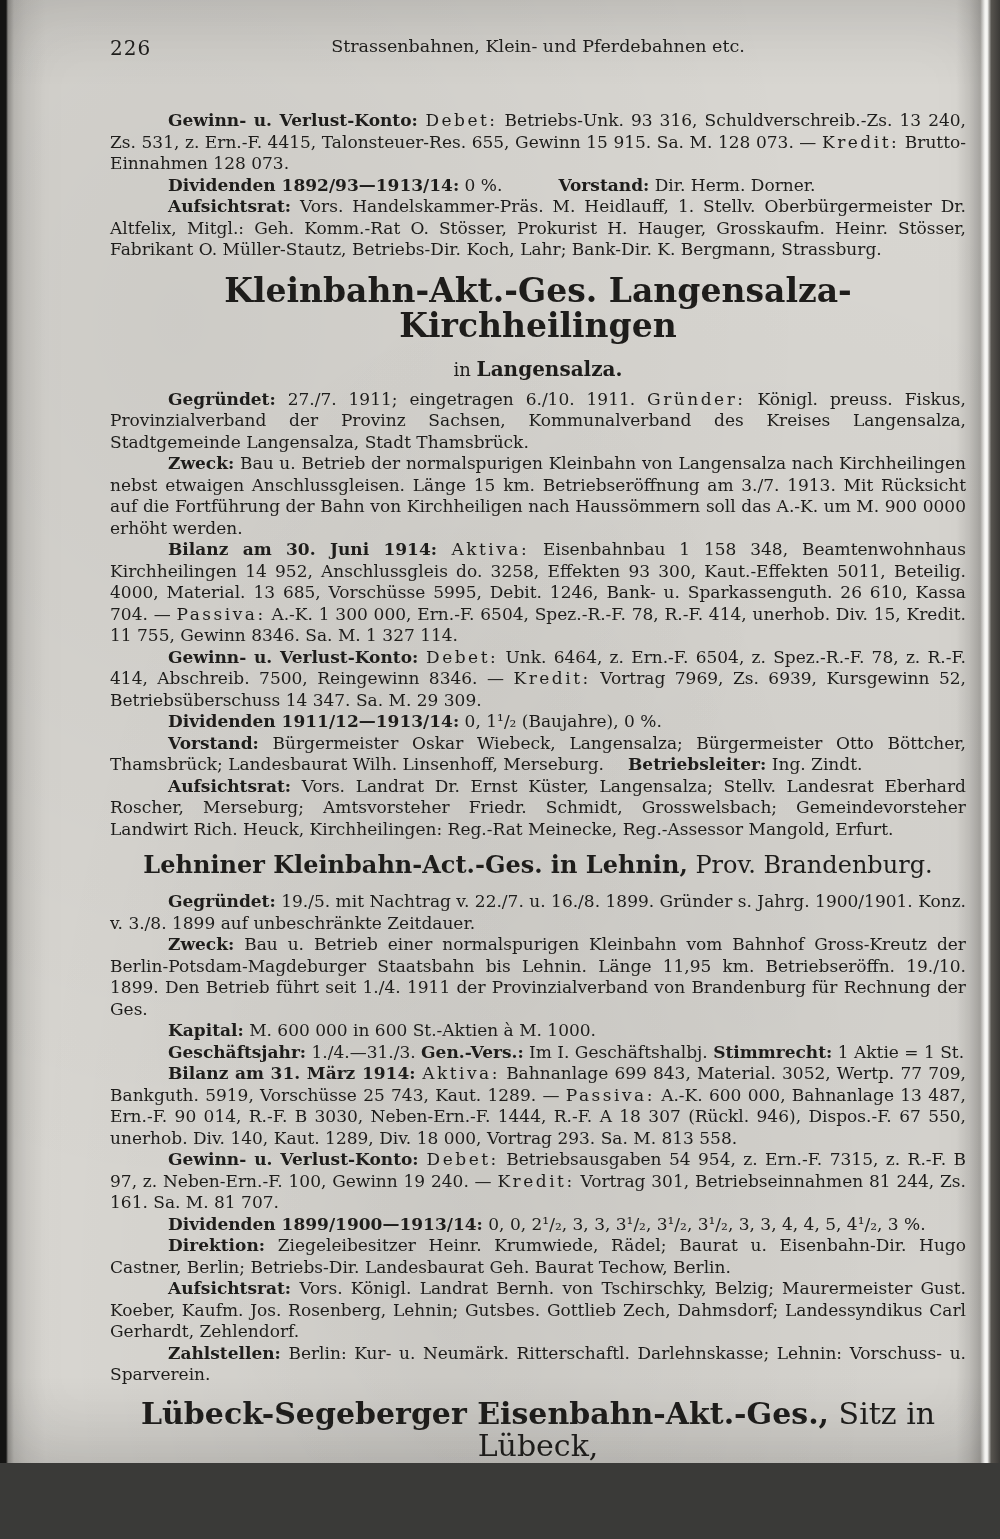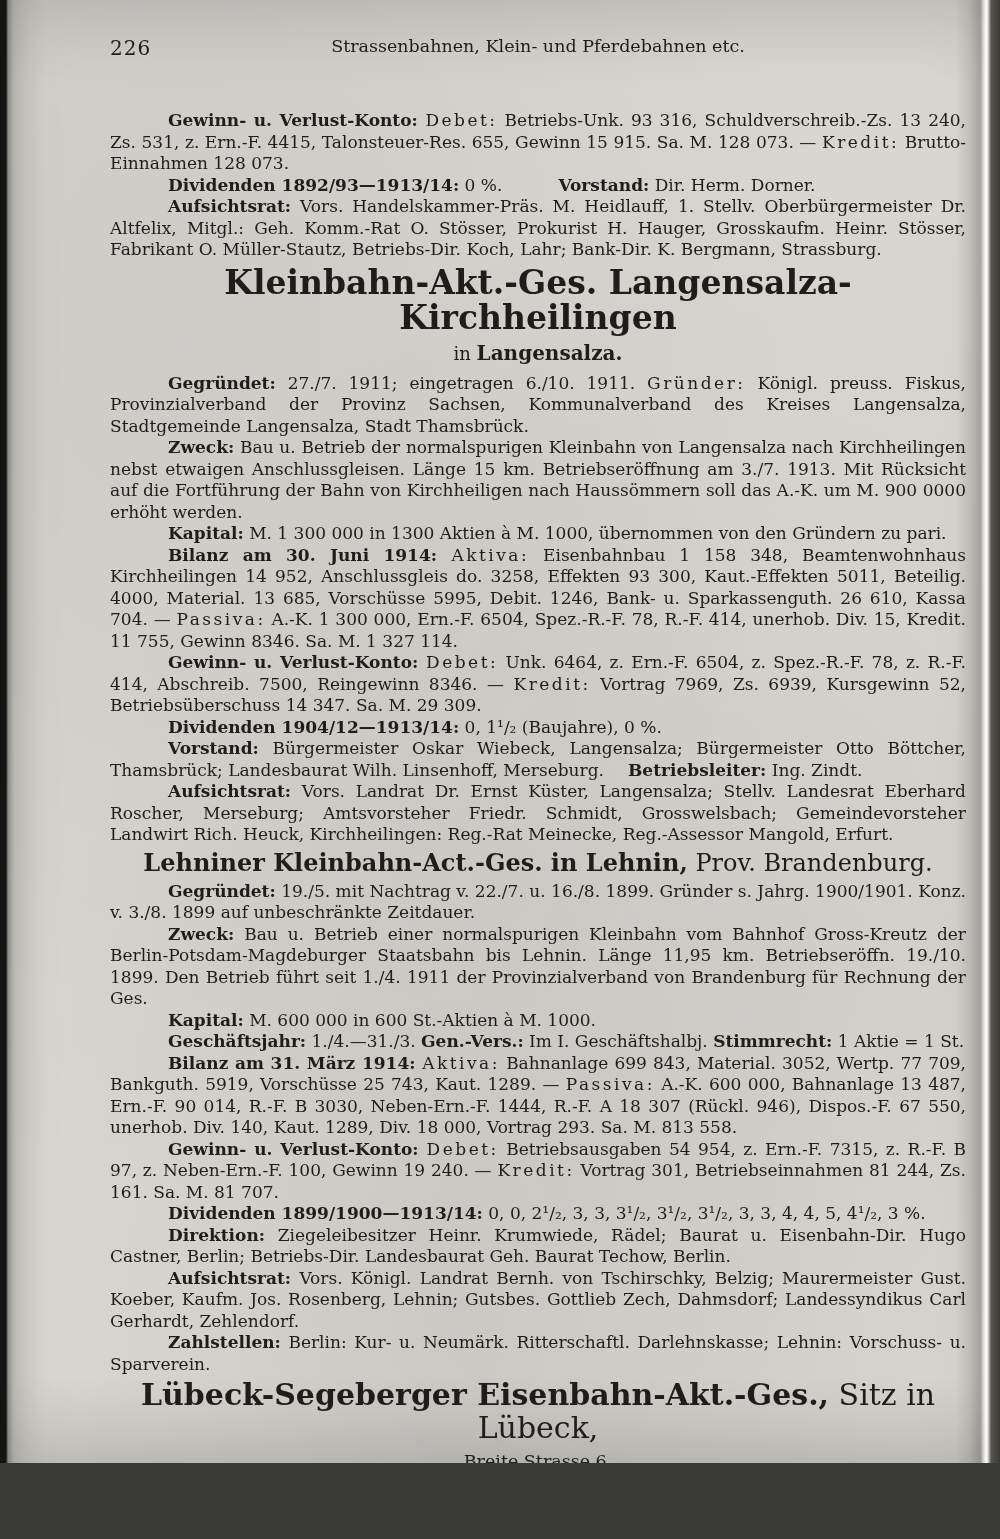--- a/index.html
+++ b/index.html
@@ -58,21 +58,21 @@
     text-indent: 58px;
   }
 
   .run-b  { font-weight: bold; }
   .run-n  { font-weight: normal; }
   .run-sp { letter-spacing: 2.5px; }
   .run-g  { display: inline-block; width: 56px; }
   .run-g2 { display: inline-block; width: 24px; }
 
   h2.company-heading {
-    margin: 4px; padding: 0;
+    margin: 12px; padding: 0;
     text-align: center;
     font-weight: normal;
     line-height: 1.08;
   }
   .heading-langensalza { font-size: 33px; margin-top: 22px; }
   .heading-lehnin      { font-size: 24px; margin-top: 28px; margin-bottom: 10px; }
   .heading-luebeck     { font-size: 30px; margin-top: 34px; }
 
   .company-subheading {
     text-align: center;
@@ -100,24 +100,23 @@
       <p class="body-par"><span class="run-b">Gewinn- u. Verlust-Konto: </span><span class="run-sp">Debet:</span><span class="run-n"> Betriebs-Unk. 93 316, Schuldverschreib.-Zs. 13 240, Zs. 531, z. Ern.-F. 4415, Talonsteuer-Res. 655, Gewinn 15 915. Sa. M. 128 073. — </span><span class="run-sp">Kredit:</span><span class="run-n"> Brutto-Einnahmen 128 073.</span></p>
       <p class="body-par"><span class="run-b">Dividenden 1892/93—1913/14:</span><span class="run-n"> 0 %.</span><span class="run-g"></span><span class="run-b">Vorstand:</span><span class="run-n"> Dir. Herm. Dorner.</span></p>
       <p class="body-par"><span class="run-b">Aufsichtsrat:</span><span class="run-n"> Vors. Handelskammer-Präs. M. Heidlauff, 1. Stellv. Oberbürgermeister Dr. Altfelix, Mitgl.: Geh. Komm.-Rat O. Stösser, Prokurist H. Hauger, Grosskaufm. Heinr. Stösser, Fabrikant O. Müller-Stautz, Betriebs-Dir. Koch, Lahr; Bank-Dir. K. Bergmann, Strassburg.</span></p>
     </section>
 
     <section>
       <h2 class="company-heading heading-langensalza"><span class="run-b">Kleinbahn-Akt.-Ges. Langensalza-Kirchheilingen</span></h2>
       <div class="company-subheading"><span class="run-n">in </span><span class="run-b">Langensalza.</span></div>
       <p class="body-par"><span class="run-b">Gegründet:</span><span class="run-n"> 27./7. 1911; eingetragen 6./10. 1911. </span><span class="run-sp">Gründer:</span><span class="run-n"> Königl. preuss. Fiskus, Provinzialverband der Provinz Sachsen, Kommunalverband des Kreises Langensalza, Stadtgemeinde Langensalza, Stadt Thamsbrück.</span></p>
       <p class="body-par"><span class="run-b">Zweck:</span><span class="run-n"> Bau u. Betrieb der normalspurigen Kleinbahn von Langensalza nach Kirchheilingen nebst etwaigen Anschlussgleisen. Länge 15 km. Betriebseröffnung am 3./7. 1913. Mit Rücksicht auf die Fortführung der Bahn von Kirchheiligen nach Haussömmern soll das A.-K. um M. 900 0000 erhöht werden.</span></p>
-      <p class="body-par"><span class="run-b">Kapital:</span><span class="run-n"> M. 1 300 000 in 1300 Aktien à M. 1000, übernommen von den Gründern zu pari.</span></p>
       <p class="body-par"><span class="run-b">Bilanz am 30. Juni 1914: </span><span class="run-sp">Aktiva:</span><span class="run-n"> Eisenbahnbau 1 158 348, Beamtenwohnhaus Kirchheilingen 14 952, Anschlussgleis do. 3258, Effekten 93 300, Kaut.-Effekten 5011, Beteilig. 4000, Material. 13 685, Vorschüsse 5995, Debit. 1246, Bank- u. Sparkassenguth. 26 610, Kassa 704. — </span><span class="run-sp">Passiva:</span><span class="run-n"> A.-K. 1 300 000, Ern.-F. 6504, Spez.-R.-F. 78, R.-F. 414, unerhob. Div. 15, Kredit. 11 755, Gewinn 8346. Sa. M. 1 327 114.</span></p>
       <p class="body-par"><span class="run-b">Gewinn- u. Verlust-Konto: </span><span class="run-sp">Debet:</span><span class="run-n"> Unk. 6464, z. Ern.-F. 6504, z. Spez.-R.-F. 78, z. R.-F. 414, Abschreib. 7500, Reingewinn 8346. — </span><span class="run-sp">Kredit:</span><span class="run-n"> Vortrag 7969, Zs. 6939, Kursgewinn 52, Betriebsüberschuss 14 347. Sa. M. 29 309.</span></p>
-      <p class="body-par"><span class="run-b">Dividenden 1904/12—1913/14:</span><span class="run-n"> 0, 1¹/₂ (Baujahre), 0 %.</span></p>
+      <p class="body-par"><span class="run-b">Dividenden 1911/12—1913/14:</span><span class="run-n"> 0, 1¹/₂ (Baujahre), 0 %.</span></p>
       <p class="body-par"><span class="run-b">Vorstand:</span><span class="run-n"> Bürgermeister Oskar Wiebeck, Langensalza; Bürgermeister Otto Böttcher, Thamsbrück; Landesbaurat Wilh. Linsenhoff, Merseburg.</span><span class="run-g2"></span><span class="run-b">Betriebsleiter:</span><span class="run-n"> Ing. Zindt.</span></p>
       <p class="body-par"><span class="run-b">Aufsichtsrat:</span><span class="run-n"> Vors. Landrat Dr. Ernst Küster, Langensalza; Stellv. Landesrat Eberhard Roscher, Merseburg; Amtsvorsteher Friedr. Schmidt, Grosswelsbach; Gemeindevorsteher Landwirt Rich. Heuck, Kirchheilingen: Reg.-Rat Meinecke, Reg.-Assessor Mangold, Erfurt.</span></p>
     </section>
 
     <section>
       <h2 class="company-heading heading-lehnin"><span class="run-b">Lehniner Kleinbahn-Act.-Ges. in Lehnin,</span><span class="run-n"> Prov. Brandenburg.</span></h2>
       <p class="body-par"><span class="run-b">Gegründet:</span><span class="run-n"> 19./5. mit Nachtrag v. 22./7. u. 16./8. 1899. Gründer s. Jahrg. 1900/1901. Konz. v. 3./8. 1899 auf unbeschränkte Zeitdauer.</span></p>
       <p class="body-par"><span class="run-b">Zweck:</span><span class="run-n"> Bau u. Betrieb einer normalspurigen Kleinbahn vom Bahnhof Gross-Kreutz der Berlin-Potsdam-Magdeburger Staatsbahn bis Lehnin. Länge 11,95 km. Betriebseröffn. 19./10. 1899. Den Betrieb führt seit 1./4. 1911 der Provinzialverband von Brandenburg für Rechnung der Ges.</span></p>
       <p class="body-par"><span class="run-b">Kapital:</span><span class="run-n"> M. 600 000 in 600 St.-Aktien à M. 1000.</span></p>
       <p class="body-par"><span class="run-b">Geschäftsjahr:</span><span class="run-n"> 1./4.—31./3. </span><span class="run-b">Gen.-Vers.:</span><span class="run-n"> Im I. Geschäftshalbj. </span><span class="run-b">Stimmrecht:</span><span class="run-n"> 1 Aktie = 1 St.</span></p>

